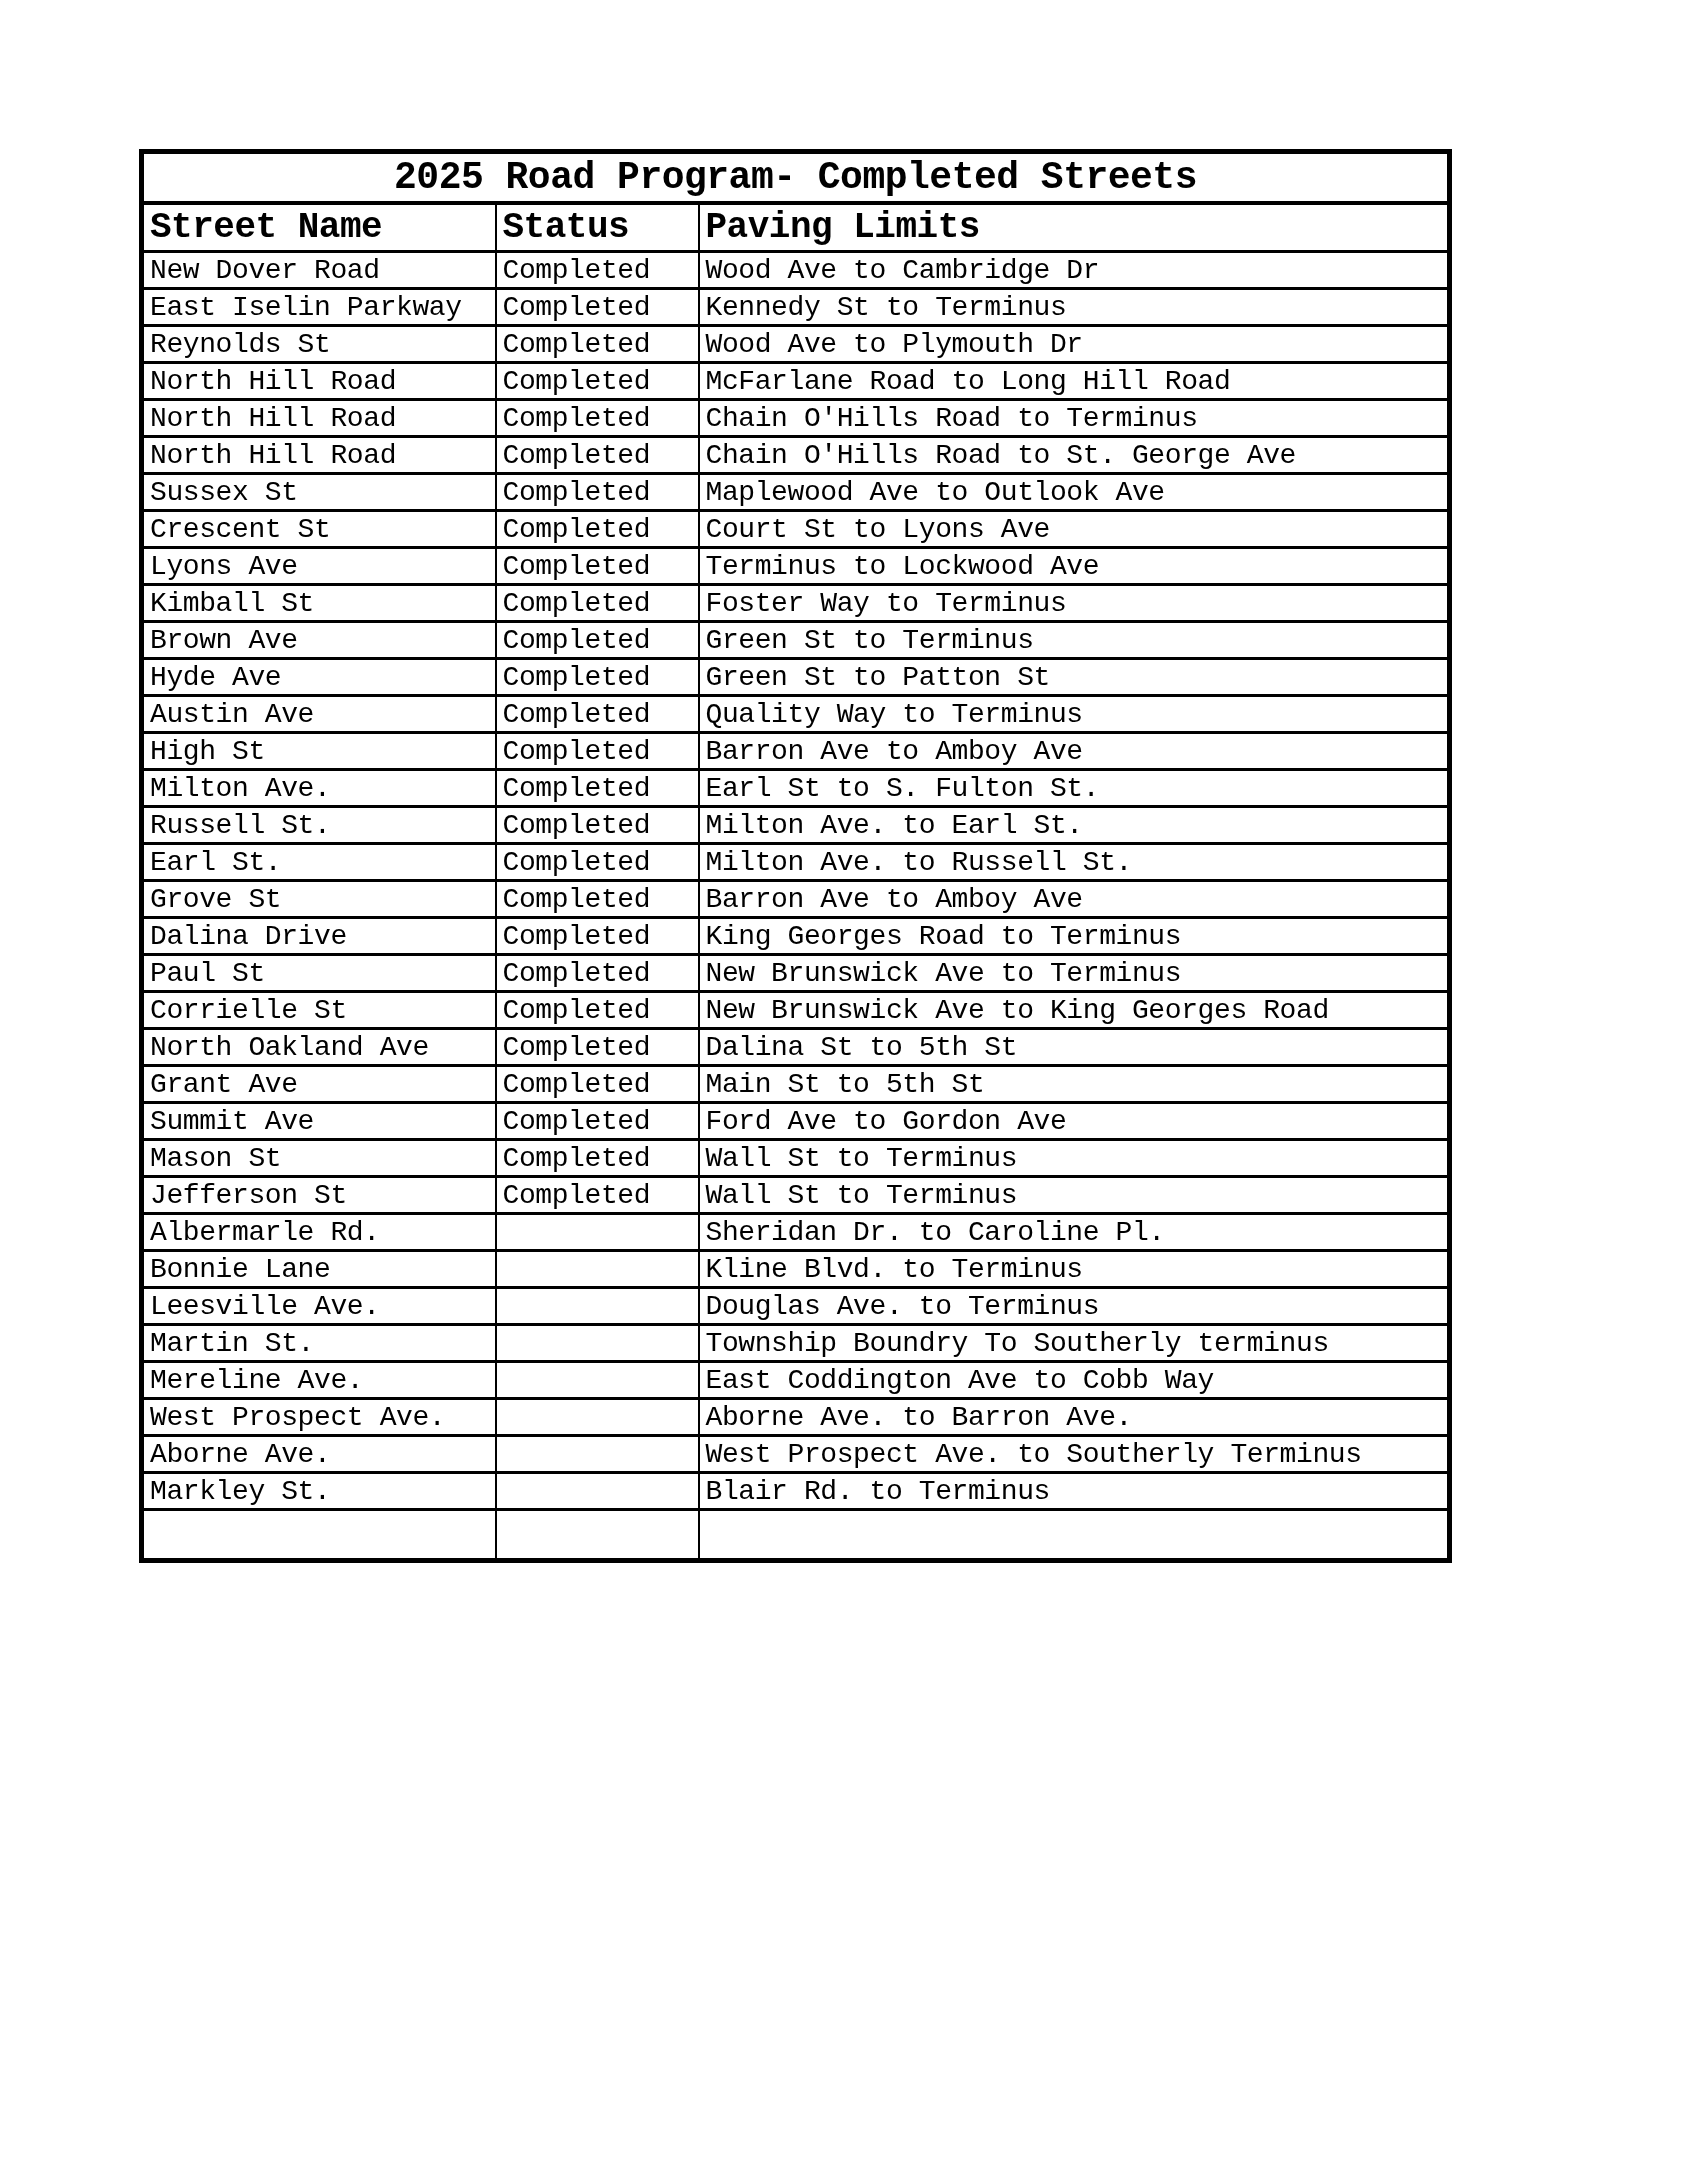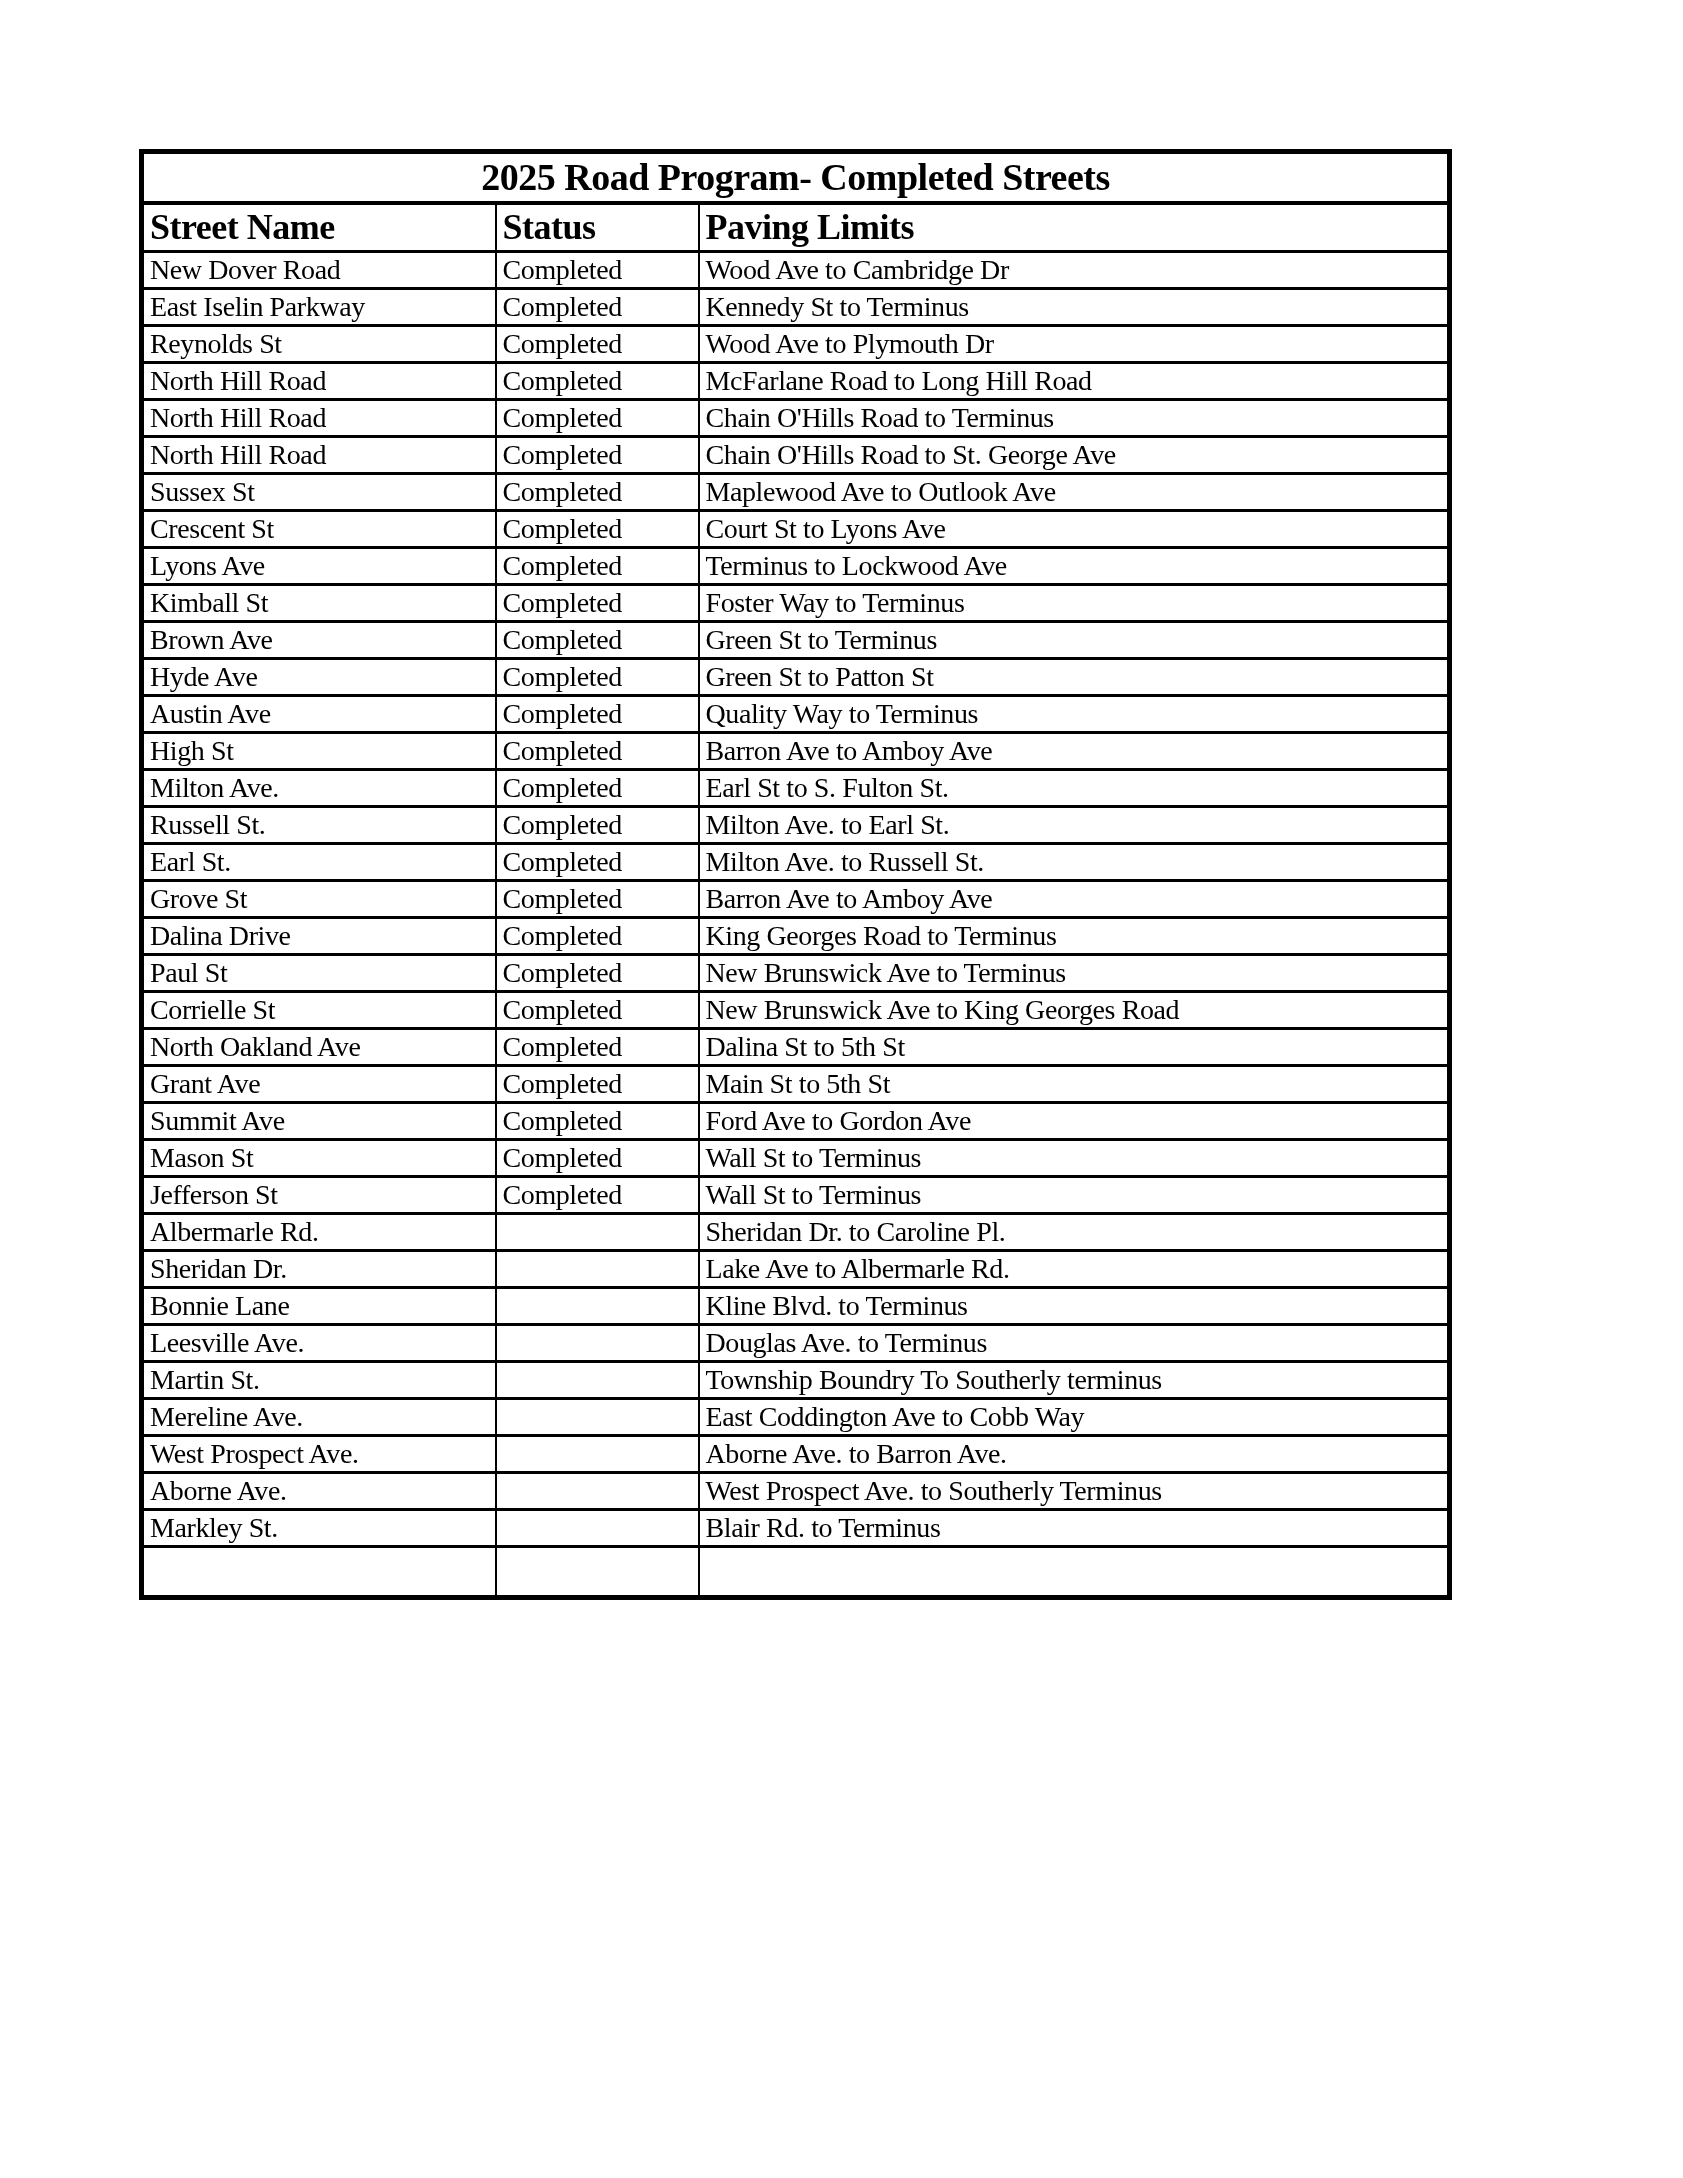--- a/index.html
+++ b/index.html
@@ -5,21 +5,21 @@
   html, body {
     margin: 0;
     padding: 0;
     background: #ffffff;
   }
   .page {
     position: relative;
     width: 1683px;
     height: 2178px;
     background: #ffffff;
-    font-family: Liberation Serif, serif;
+    font-family: Liberation Mono, monospace;
     color: #000000;
   }
   table.road-table {
     position: absolute;
     left: 139px;
     top: 149px;
     width: 1309px;
     border-collapse: collapse;
     table-layout: fixed;
     background: #ffffff;
@@ -221,25 +221,20 @@
           <td>Jefferson St</td>
           <td>Completed</td>
           <td>Wall St to Terminus</td>
         </tr>
         <tr>
           <td>Albermarle Rd.</td>
           <td></td>
           <td>Sheridan Dr. to Caroline Pl.</td>
         </tr>
         <tr>
-          <td>Sheridan Dr.</td>
-          <td></td>
-          <td>Lake Ave to Albermarle Rd.</td>
-        </tr>
-        <tr>
           <td>Bonnie Lane</td>
           <td></td>
           <td>Kline Blvd. to Terminus</td>
         </tr>
         <tr>
           <td>Leesville Ave.</td>
           <td></td>
           <td>Douglas Ave. to Terminus</td>
         </tr>
         <tr>

